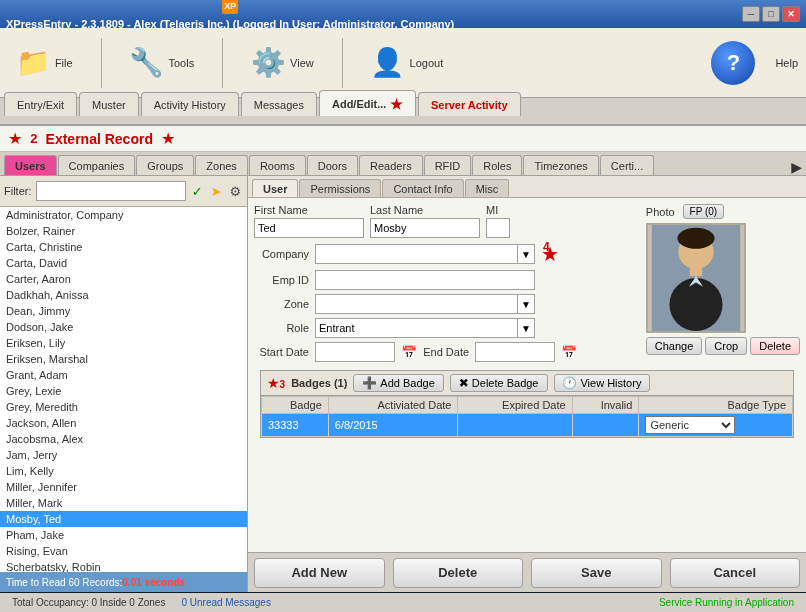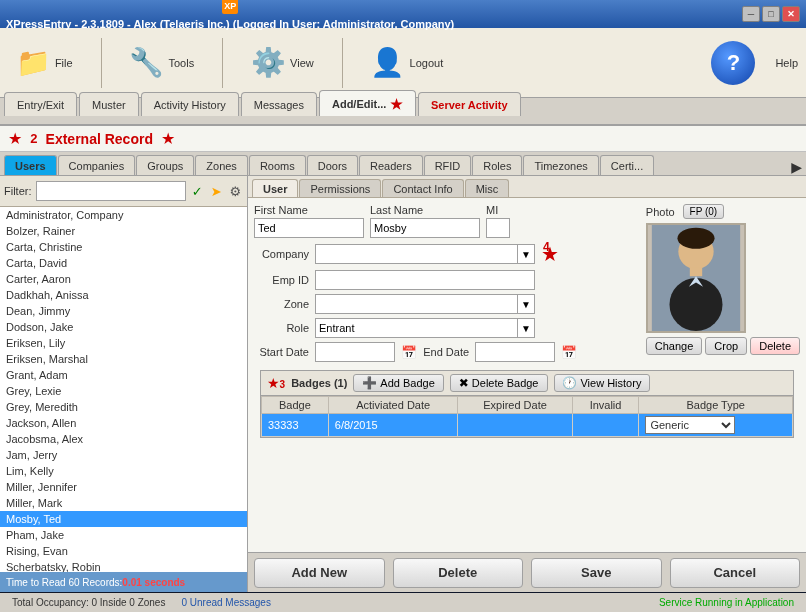--- a/index.html
+++ b/index.html
@@ -151,21 +151,21 @@
       border-bottom: none;
       border-radius: 3px 3px 0 0;
       cursor: pointer;
       font-size: 11px;
       color: #333;
       height: 20px;
       display: flex;
       align-items: center;
       margin-right: 1px;
     }
-    .sub-tab.active { background: #0ea5e9; font-weight: bold; }
+    .sub-tab.active { background: #ec4899; font-weight: bold; }
 
     
     .inner-tab-bar {
       display: flex;
       align-items: flex-end;
       background: #e8e4da;
       padding: 0 4px;
       border-bottom: 1px solid #b0a898;
       height: 22px;
     }
@@ -250,21 +250,21 @@
 
     
     .badge-table { width: 100%; border-collapse: collapse; }
     .badge-table th {
       background: #e0dcd2;
       border: 1px solid #c0bab0;
       padding: 2px 6px;
       font-size: 11px;
       font-weight: normal;
       color: #333;
-      text-align: center;
+      text-align: right;
     }
     .badge-table td {
       border: 1px solid #d0ccc4;
       padding: 2px 6px;
       font-size: 11px;
     }
     .badge-row-selected td { background: #3399ff; color: white; }
     .badge-row-selected .badge-select { background: white; color: #333; }
 
     

